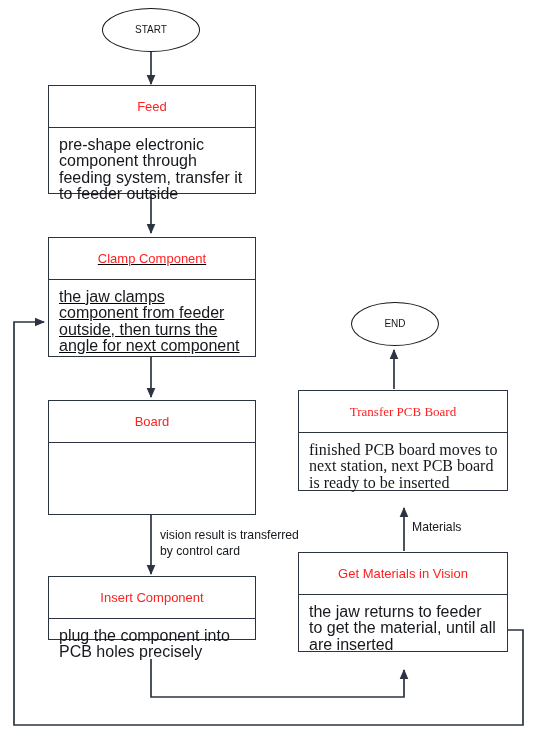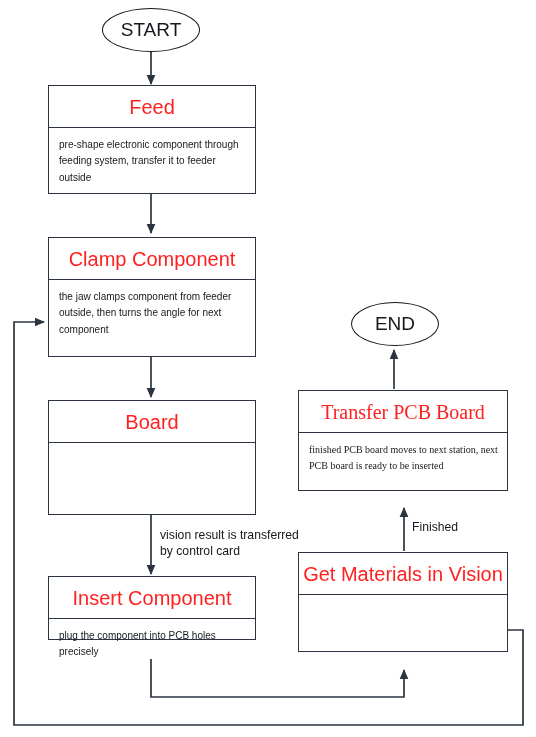--- a/index.html
+++ b/index.html
@@ -33,41 +33,41 @@
     box-sizing: border-box;
     background: #ffffff;
     border: 1.6px solid #2b3440;
   }
   .node .title {
     box-sizing: border-box;
     height: 42px;
     line-height: 42px;
     text-align: center;
     color: #ff2020;
-    font-size: 20px;
+    font-size: 13px;
     border-bottom: 1.6px solid #2b3440;
     white-space: nowrap;
     overflow: hidden;
   }
   .node .body {
     box-sizing: border-box;
     padding: 9px 9px 8px 10px;
     color: #15181c;
-    font-size: 10px;
+    font-size: 16px;
     line-height: 16.4px;
   }
   .terminator {
     position: absolute;
     box-sizing: border-box;
     border: 1.7px solid #15181c;
     border-radius: 50%;
     background: #ffffff;
     text-align: center;
     color: #15181c;
-    font-size: 19px;
+    font-size: 10px;
   }
   .terminator span {
     display: block;
   }
   .edge-label {
     position: absolute;
     color: #15181c;
     font-size: 12.2px;
     line-height: 16px;
     white-space: pre-line;
@@ -108,43 +108,44 @@
 
   <div class="terminator" style="left:351px; top:302px; width:88px; height:44px; line-height:42px;">
     <span>END</span>
   </div>
 
   <div class="node" style="left:48px; top:85px; width:208px; height:109px;">
     <div class="title">Feed</div>
     <div class="body">pre-shape electronic component through feeding system, transfer it to feeder outside</div>
   </div>
 
-  <div class="node" style="left:48px; top:237px; width:208px; height:120px;">
+  <div class="node" style="left:48px; top:237px; width:208px; height:120px;text-decoration:underline;">
     <div class="title">Clamp Component</div>
     <div class="body">the jaw clamps component from feeder outside, then turns the angle for next component</div>
   </div>
 
   <div class="node" style="left:48px; top:400px; width:208px; height:115px;">
     <div class="title">Board</div>
   </div>
 
   <div class="node" style="left:48px; top:576px; width:208px; height:64px;">
     <div class="title">Insert Component</div>
     <div class="body">plug the component into PCB holes precisely</div>
   </div>
 
   <div class="node" style="left:298px; top:390px; width:210px; height:101px;font-family:Liberation Serif, serif;">
     <div class="title">Transfer PCB Board</div>
     <div class="body">finished PCB board moves to next station, next PCB board is ready to be inserted</div>
   </div>
 
   <div class="node" style="left:298px; top:552px; width:210px; height:100px;">
     <div class="title">Get Materials in Vision</div>
+    <div class="body">the jaw returns to feeder to get the material, until all are inserted</div>
   </div>
 
   <div class="edge-label" style="left:160px; top:527px; width:170px;">vision result is transferred
 by control card</div>
 
-  <div class="edge-label" style="left:412px; top:519px;">Finished</div>
+  <div class="edge-label" style="left:412px; top:519px;">Materials</div>
 
   <div class="edge-label" style="left:431px; top:702px;margin-top:48px;">Not Finished</div>
 
 </div>
 
 </body></html>

